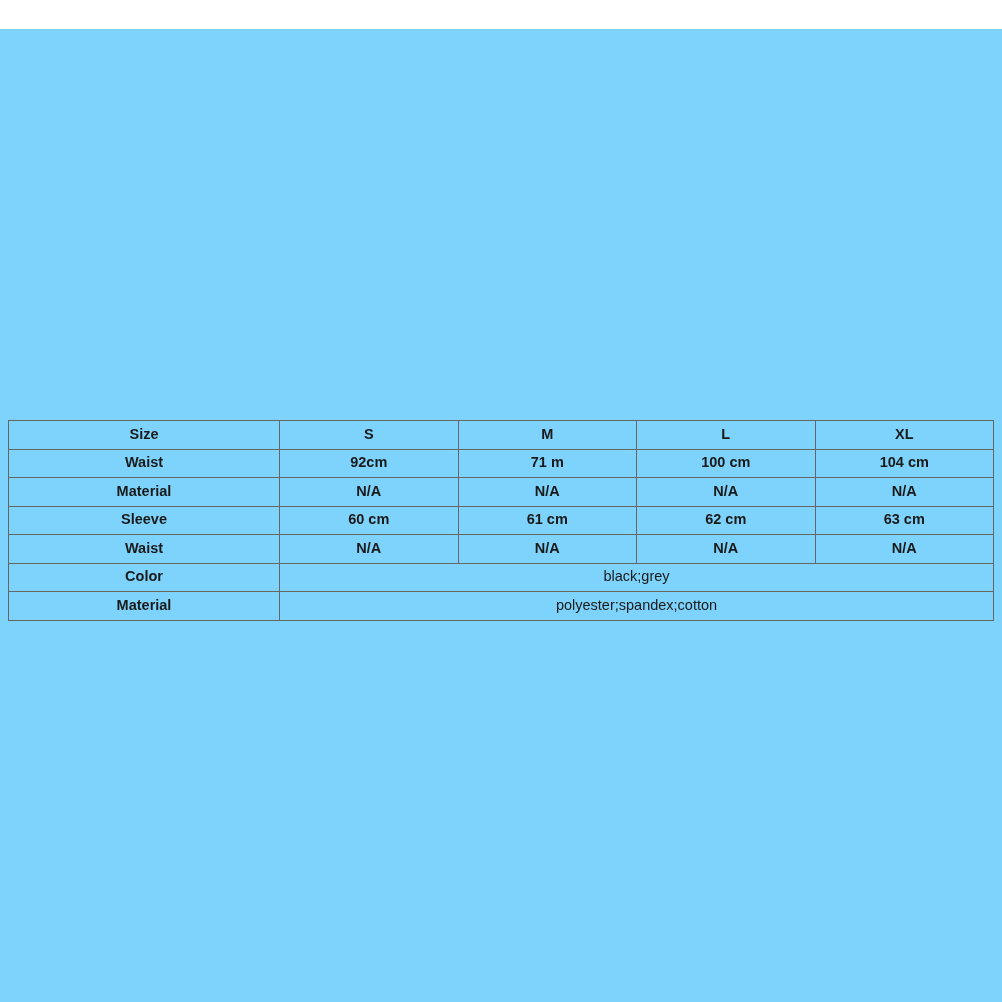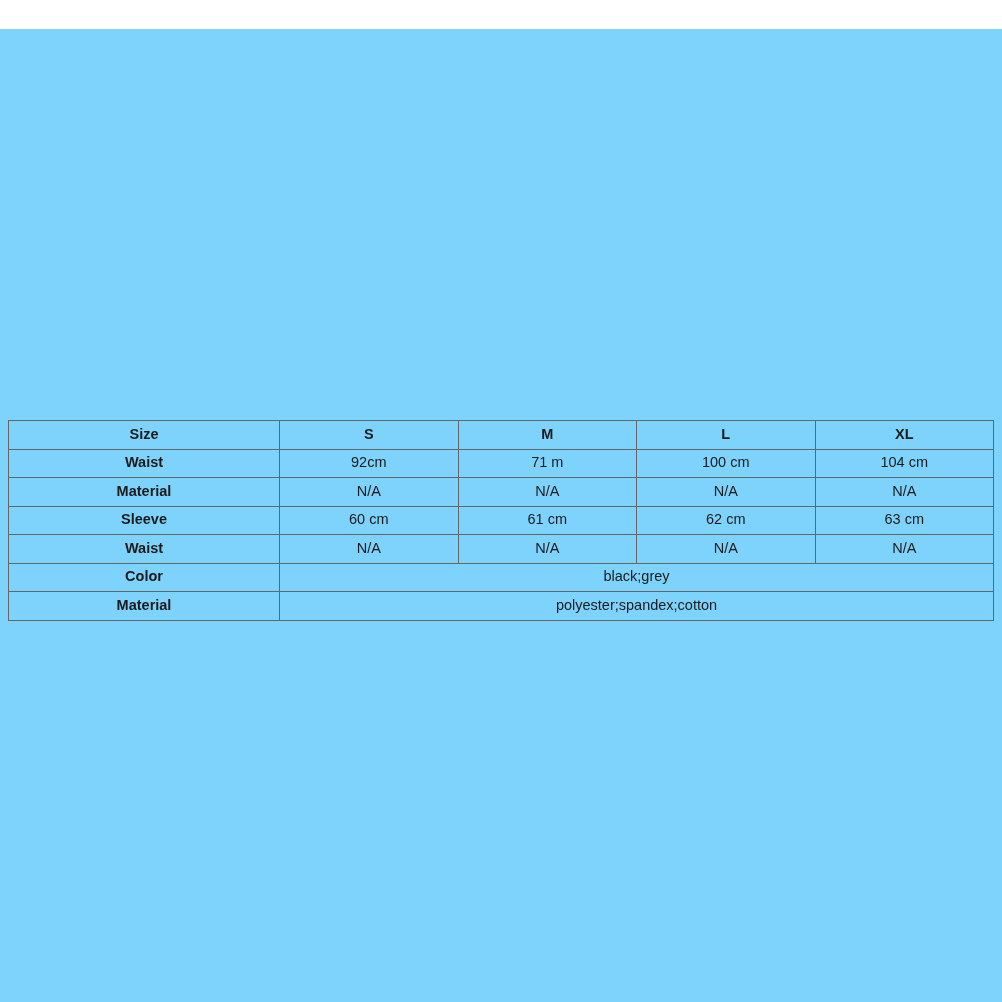--- a/index.html
+++ b/index.html
@@ -49,21 +49,21 @@
   td.rowhead {
     font-weight: bold;
     font-size: 15px;
     width: 266px;
   }
   td.colhead {
     font-weight: bold;
     font-size: 15px;
   }
   td.val {
-    font-weight: normal;
+    font-weight: bold;
   }
   td.merged {
     font-weight: normal;
     font-size: 14.5px;
   }
 </style>
 </head>
 <body>
 
 <div class="page">

